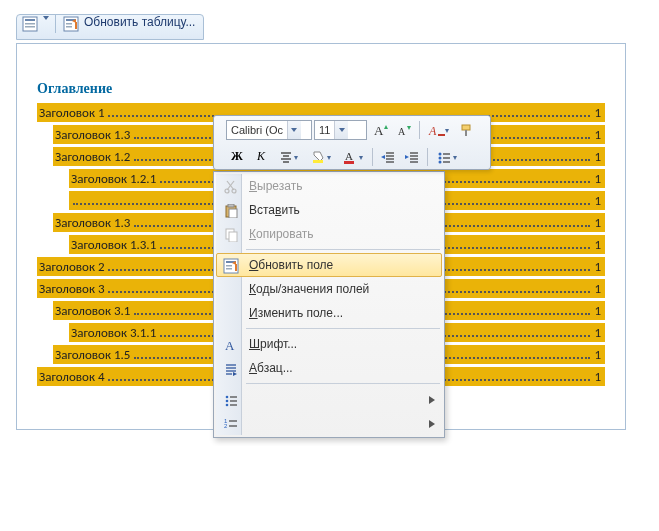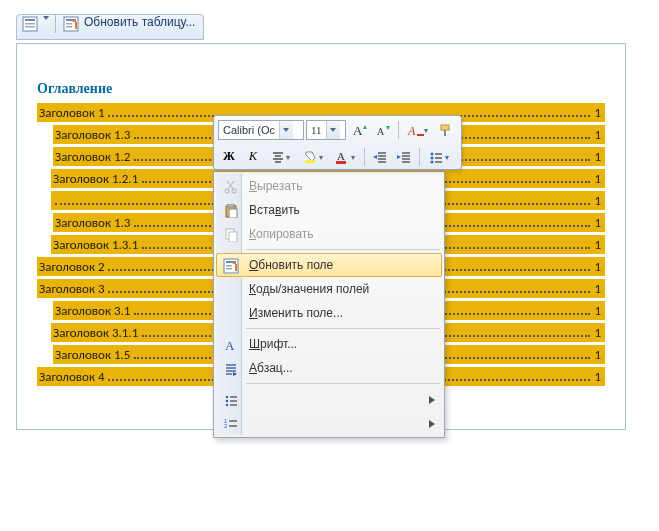--- a/index.html
+++ b/index.html
@@ -72,47 +72,47 @@
   .toc-row .label { white-space: nowrap; padding-left: 2px; }
   .toc-row .dots {
     flex: 1;
     border-bottom: 2px dotted #555;
     margin: 0 4px 4px 4px;
     height: 0;
   }
   .toc-row .page { white-space: nowrap; padding-right:2px;}
   .indent-0 { margin-left: 0; }
   .indent-1 { margin-left: 16px; }
-  .indent-2 { margin-left: 14px; }
+  .indent-2 { margin-left: 32px; }
 
   
   .mini-toolbar {
     position: absolute;
     border: 1px solid #9aa7b8;
     background: linear-gradient(#f7f9fc,#e7edf4);
     border-radius: 3px;
-    padding: 3px 4px;
+    padding: 3px 12px;
     box-shadow: 1px 2px 4px rgba(0,0,0,.15);
     z-index: 10;
   }
   .mini-toolbar .row { display:flex; align-items:center; gap:2px; height:22px;}
   .mini-toolbar .row + .row { margin-top:3px; padding-top:3px;}
   .combo {
     display:inline-flex; align-items:center;
     background:#fff; border:1px solid #9aa7b8;
     height:20px; font-size:11px; color:#333;
   }
   .combo .combo-text { padding: 0 4px; }
   .combo .combo-drop {
     width:14px; height:100%; border-left:1px solid #c5ccd8;
     display:flex; align-items:center; justify-content:center;
     background: linear-gradient(#f2f6fb,#e1e8f1);
   }
   .font-combo { width: 86px; }
-  .size-combo { width: 40px; font-family: Liberation Serif, serif; }
+  .size-combo { width: 53px; }
   .tb-btn {
     width:22px; height:20px; display:inline-flex; align-items:center; justify-content:center;
     border:1px solid transparent; border-radius:2px;
   }
   .tb-btn.with-drop { width:30px; }
   .vsep { width:1px; height:18px; background:#b8c2d0; margin:0 2px;}
 
   
   .ctx-menu {
     position:absolute;

